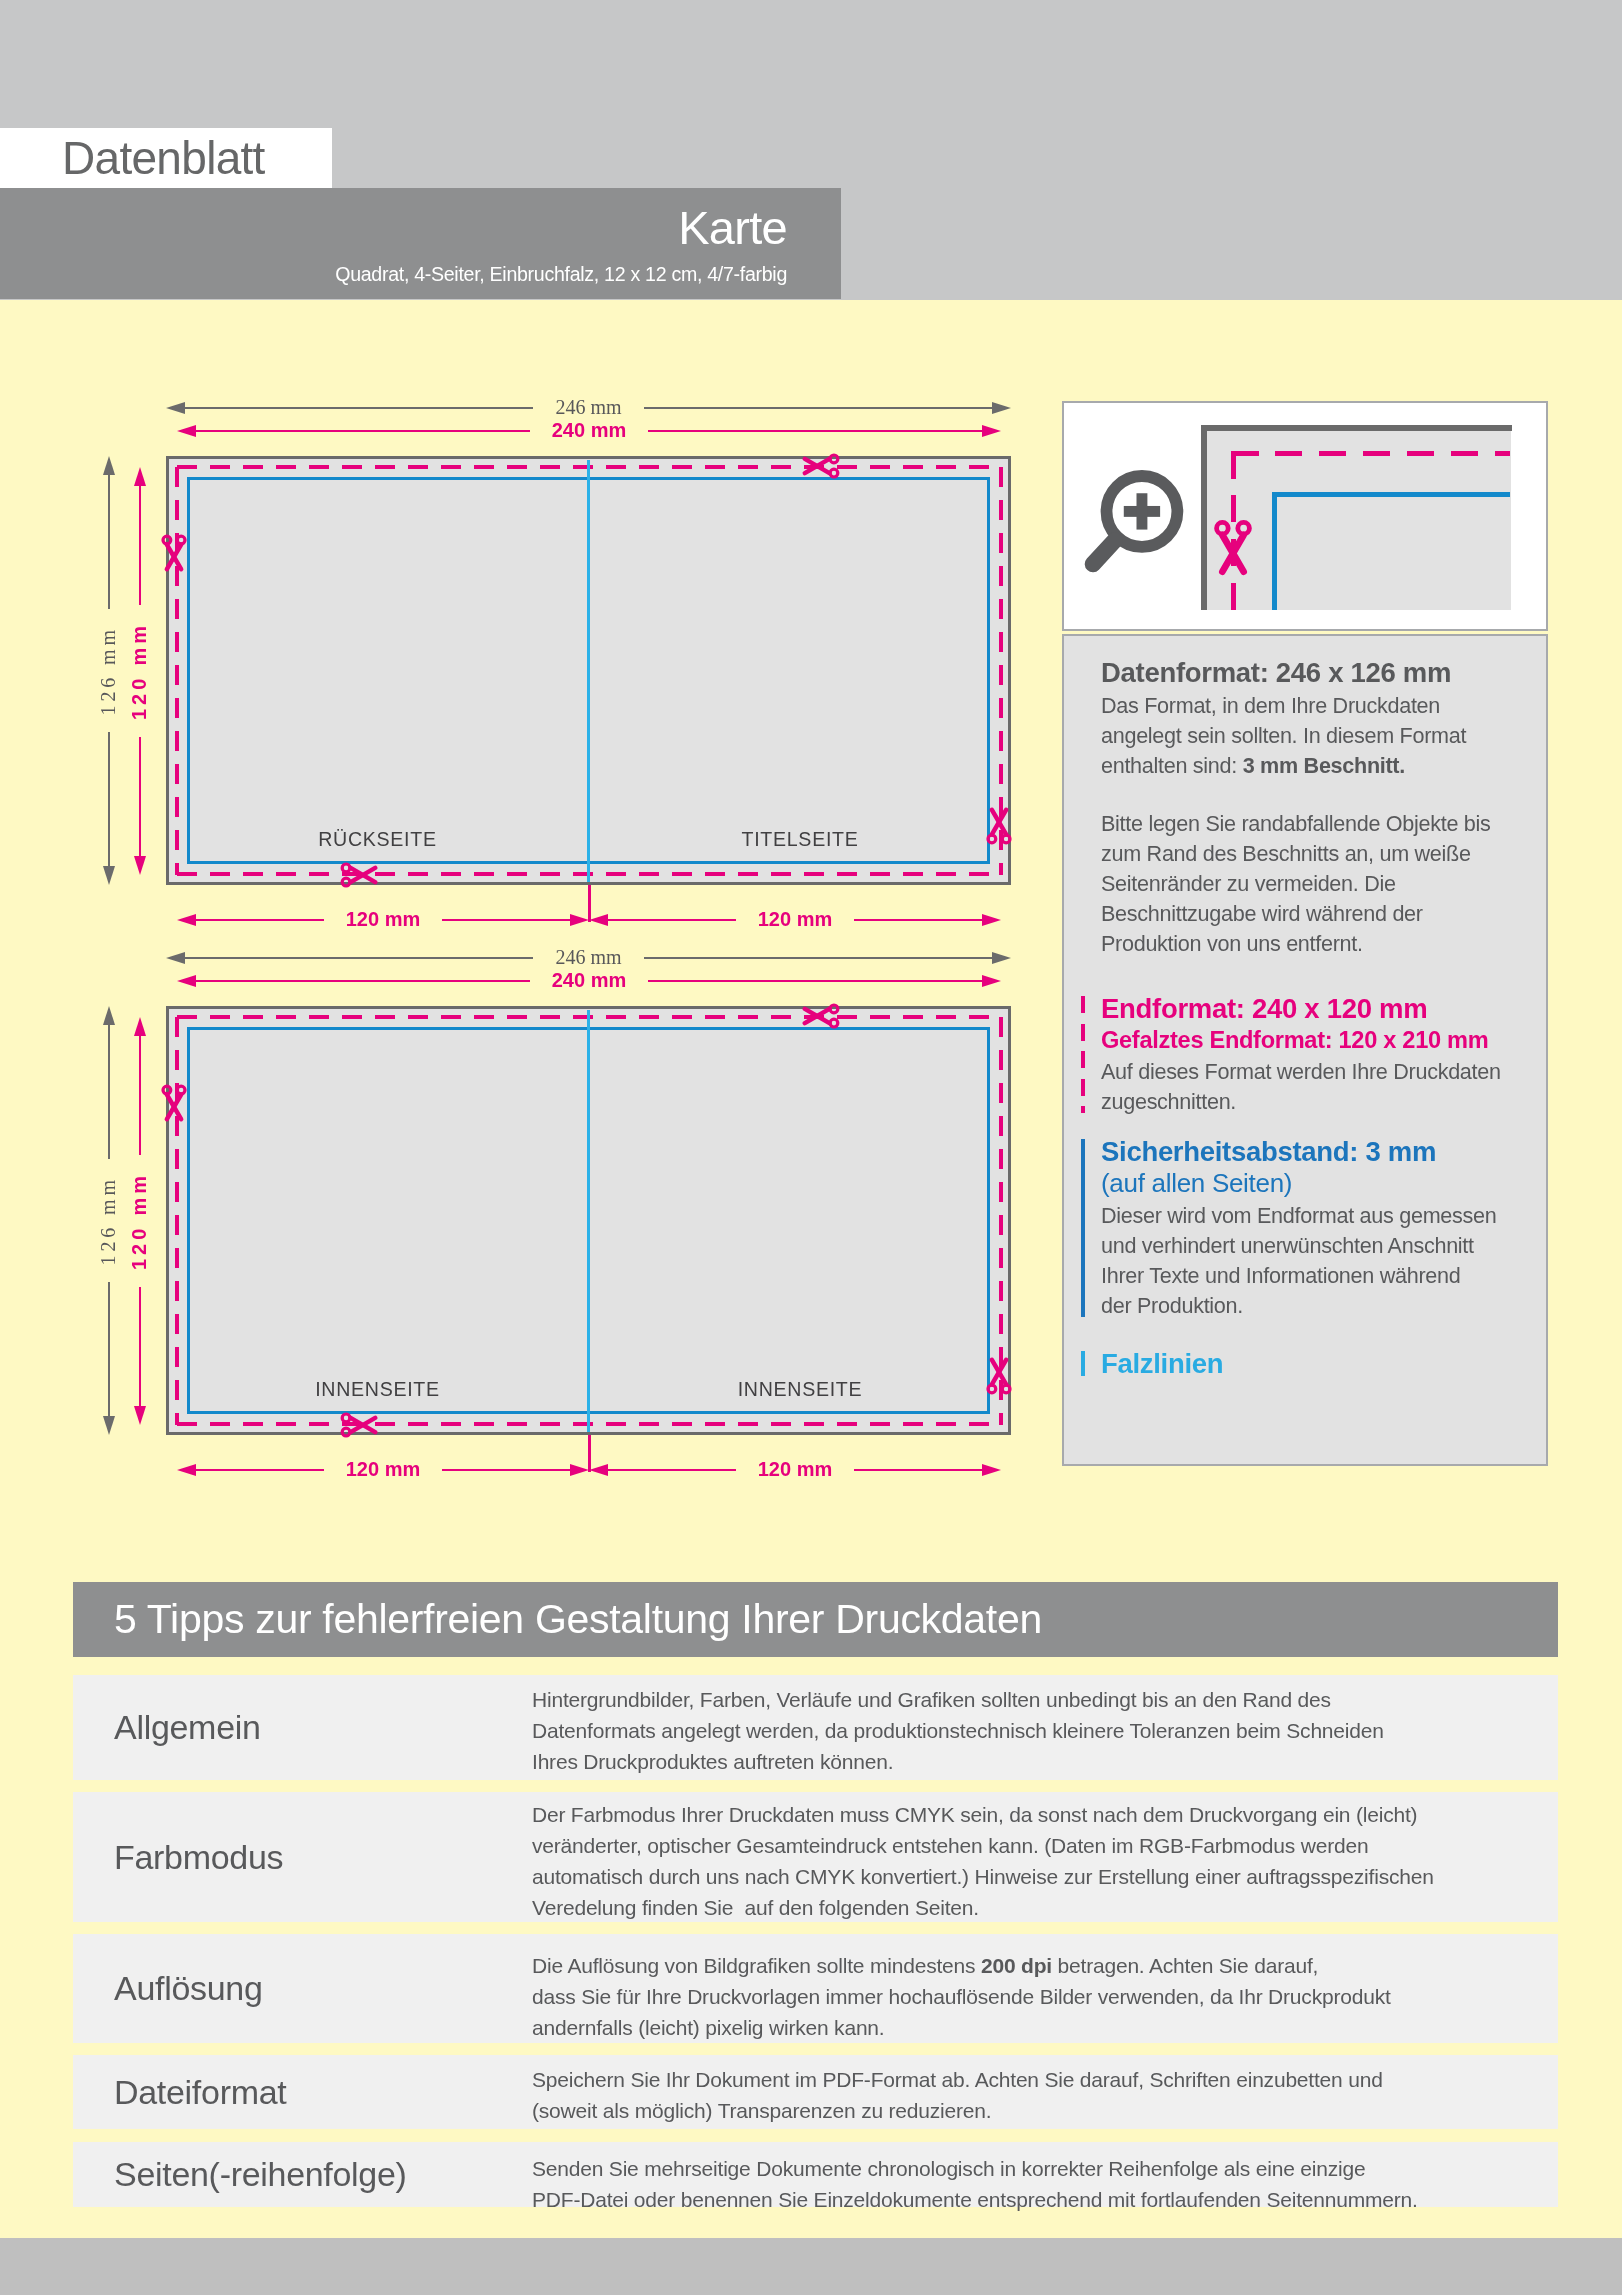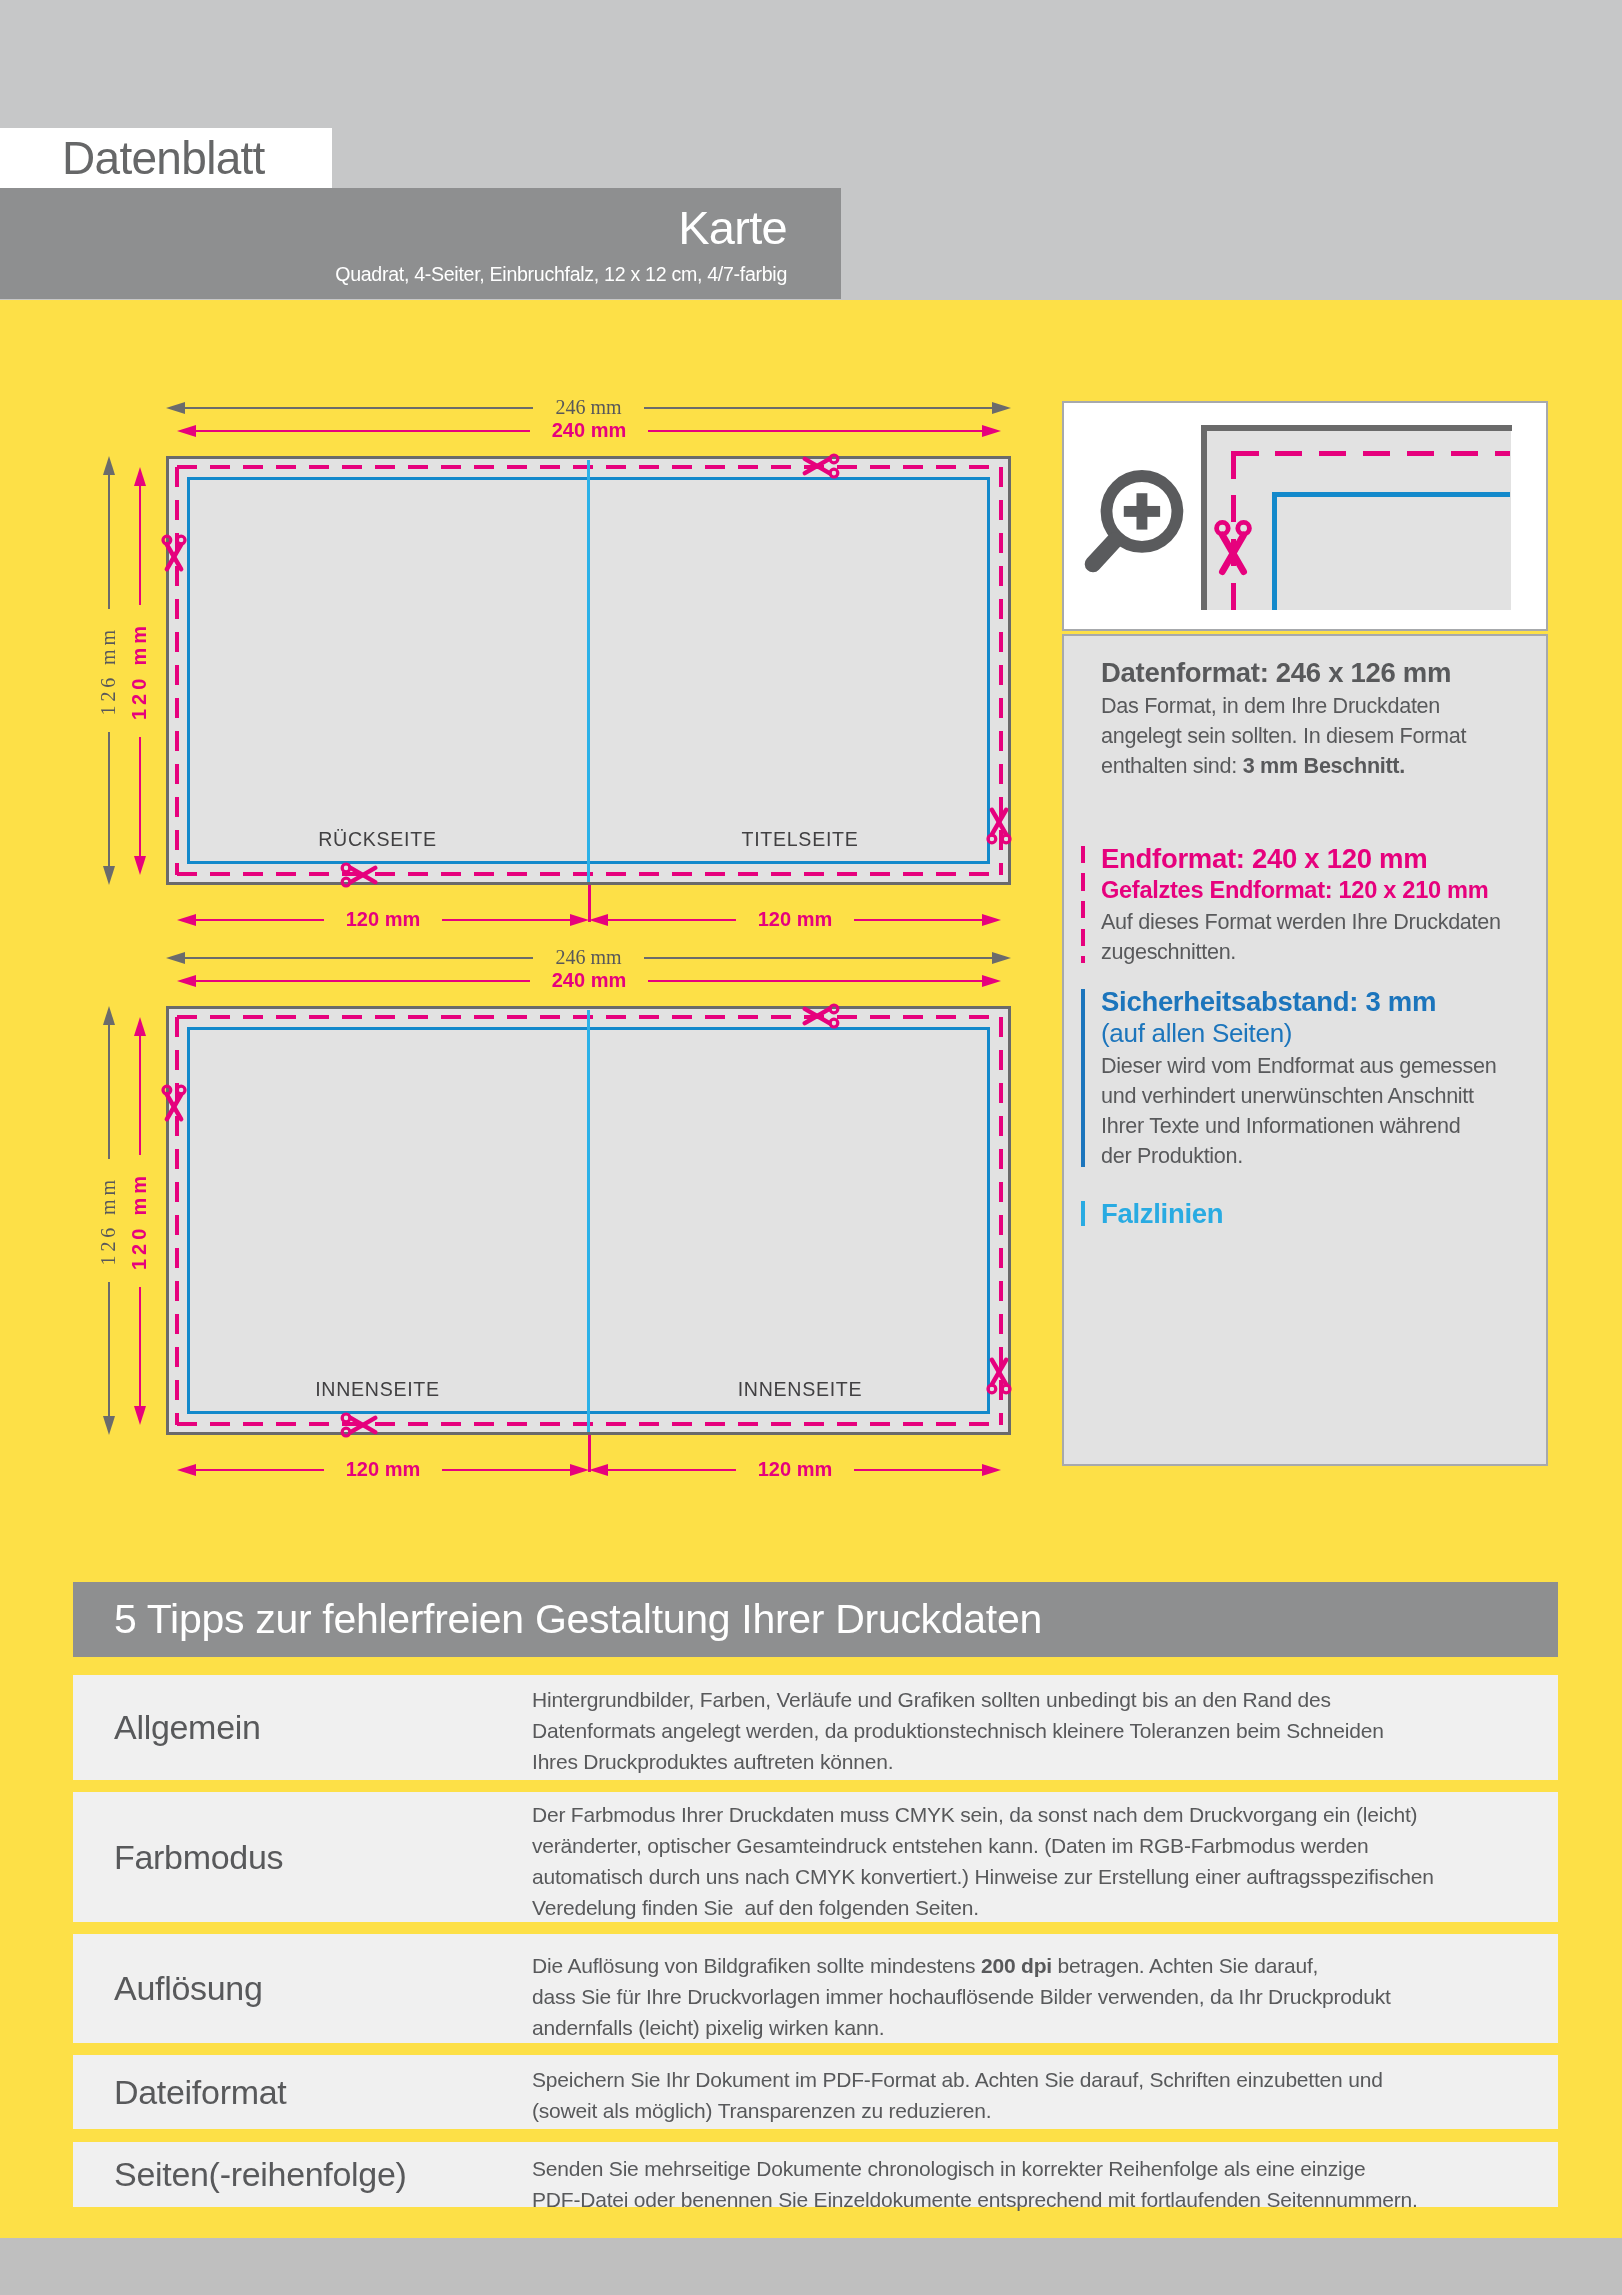--- a/index.html
+++ b/index.html
@@ -7,21 +7,21 @@
     --safety:#1389cb;
     --fold:#2bb1e8;
     --hblue:#1c75bc;
     --hcyan:#29abe2;
     --dimgray:#6b6b6b;
     --dark:#58595b;
   }
   *{box-sizing:border-box;margin:0;padding:0;}
   html,body{background:#ffffff;}
   body{font-family:"Liberation Sans",sans-serif;}
-  .page{position:relative;width:1623px;height:2295px;background:#fde047;overflow:hidden;}
+  .page{position:relative;width:1623px;height:2295px;background:#fef9c3;overflow:hidden;}
 
   
   .topband{position:absolute;left:0;top:0;width:1623px;height:300px;background:#c6c7c8;}
   .dbox{position:absolute;left:0;top:128px;width:332px;height:60px;background:#ffffff;
         color:#666768;font-size:46px;line-height:60px;padding-left:62px;letter-spacing:-0.7px;}
   .titlebar{position:absolute;left:0;top:188px;width:841px;height:111px;background:#8e8f90;
         display:flex;flex-direction:column;align-items:flex-end;justify-content:center;
         padding-right:54px;color:#ffffff;}
   .titlebar .t1{font-size:47px;line-height:51px;letter-spacing:-0.7px;}
   .titlebar .t2{font-size:19.6px;line-height:22px;margin-top:9.2px;letter-spacing:-0.3px;}
@@ -331,20 +331,25 @@
       </span>
   </div>
 
   <div class="infopanel">
     <div class="sec">
       <div class="ph">Datenformat: 246 x 126 mm</div>
       <div class="pbody mt1"><span>Das Format, in dem Ihre Druckdaten
 angelegt sein sollten. In diesem Format
 enthalten sind: </span><b>3 mm Beschnitt.</b></div>
       <div class="sp1"></div>
+      <div class="pbody">Bitte legen Sie randabfallende Objekte bis
+zum Rand des Beschnitts an, um weiße
+Seitenränder zu vermeiden. Die
+Beschnittzugabe wird während der
+Produktion von uns entfernt.</div>
     </div>
 
     <div class="sec secgap1">
       <div class="accent dash"></div>
       <div class="ph pink">Endformat: 240 x 120 mm</div>
       <div class="psub">Gefalztes Endformat: 120 x 210 mm</div>
       <div class="pbody mt1">Auf dieses Format werden Ihre Druckdaten
 zugeschnitten.</div>
     </div>
 

